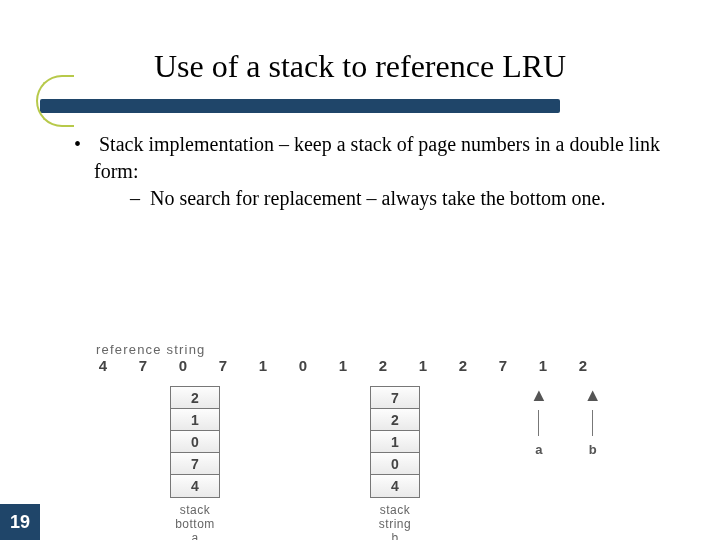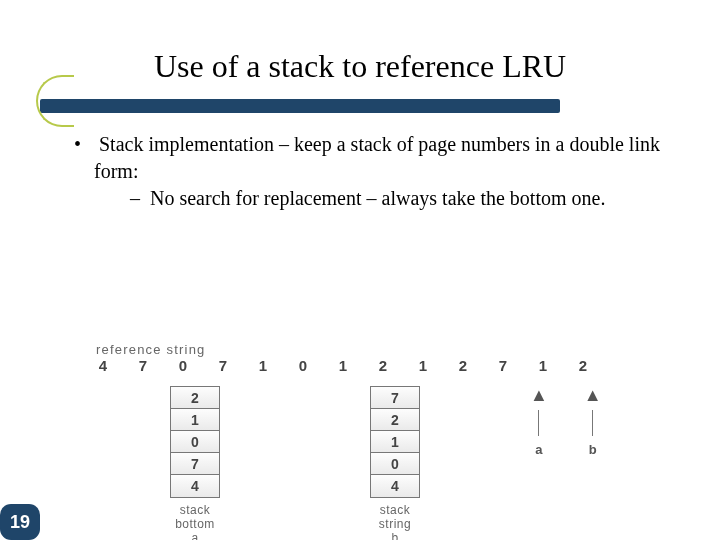--- a/index.html
+++ b/index.html
@@ -27,21 +27,21 @@
   .stack { display: flex; flex-direction: column; align-items: center; }
   .stack-cells { border: 1px solid #777; }
   .cell { width: 48px; height: 22px; border-bottom: 1px solid #777; display: flex; align-items: center; justify-content: center; font-size: 14px; font-weight: 600; color: #444; background: linear-gradient(#fdfdfd,#eaeaea); }
   .cell:last-child { border-bottom: none; }
   .stack-label { font-size: 12px; color: #666; text-align: center; margin-top: 6px; line-height: 1.15; letter-spacing: 0.5px; }
   .arrows { position: absolute; top: 44px; left: 434px; display: flex; gap: 36px; }
   .arrow-col { display: flex; flex-direction: column; align-items: center; gap: 6px; }
   .arrow-up { font-size: 18px; color: #555; line-height: 1; }
   .arrow-stem { width: 1px; height: 26px; background: #777; }
   .arrow-label { font-size: 13px; color: #555; font-weight: 600; }
-  .page-num { position: absolute; left: 0; bottom: 0; width: 40px; height: 36px; background: #1f4569; color: #fff; display: flex; align-items: center; justify-content: center; font-family: Arial, sans-serif; font-size: 18px; font-weight: 700; border-radius: 11px; }
+  .page-num { position: absolute; left: 0; bottom: 0; width: 40px; height: 36px; background: #1f4569; color: #fff; display: flex; align-items: center; justify-content: center; font-family: Arial, sans-serif; font-size: 18px; font-weight: 700; }
 </style>
 </head>
 <body>
 
 <div class="slide">
 
   <div class="title-area">
     <h1 class="title">Use of a stack to reference LRU</h1>
     <div class="title-bar"></div>
   </div>

